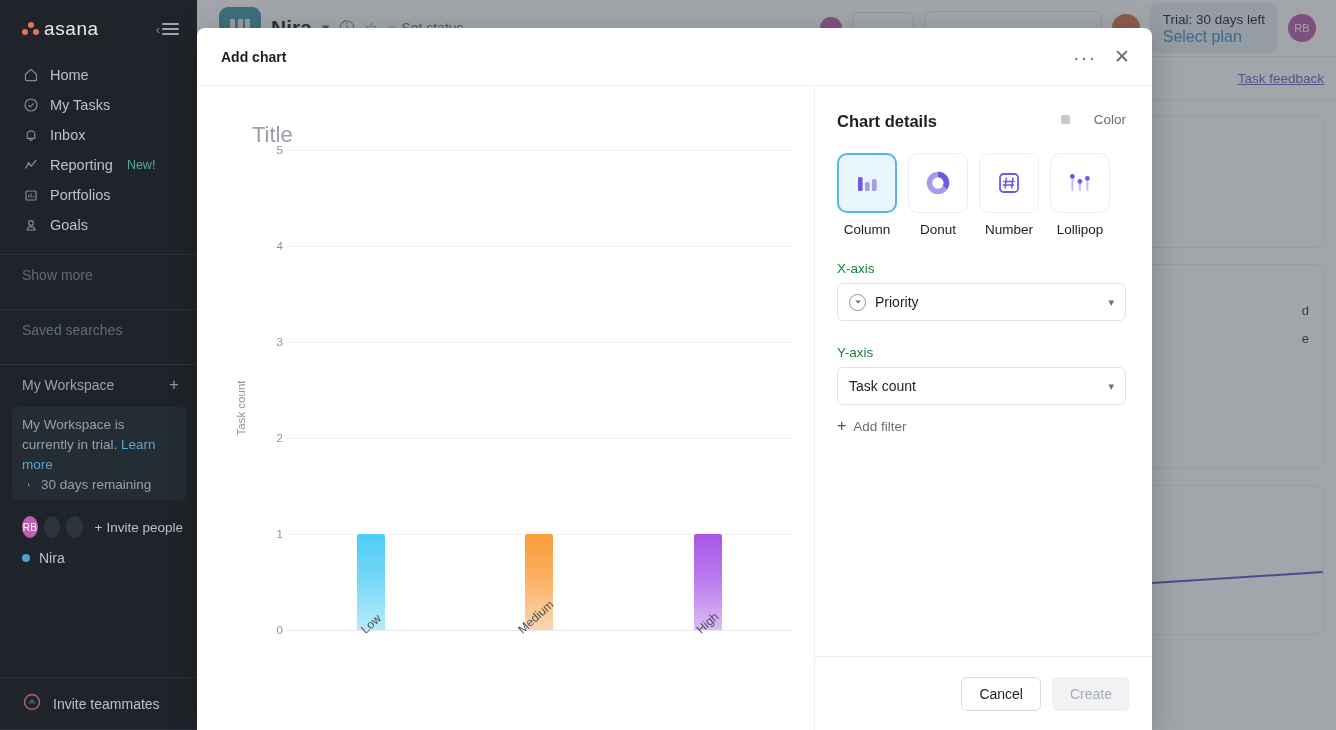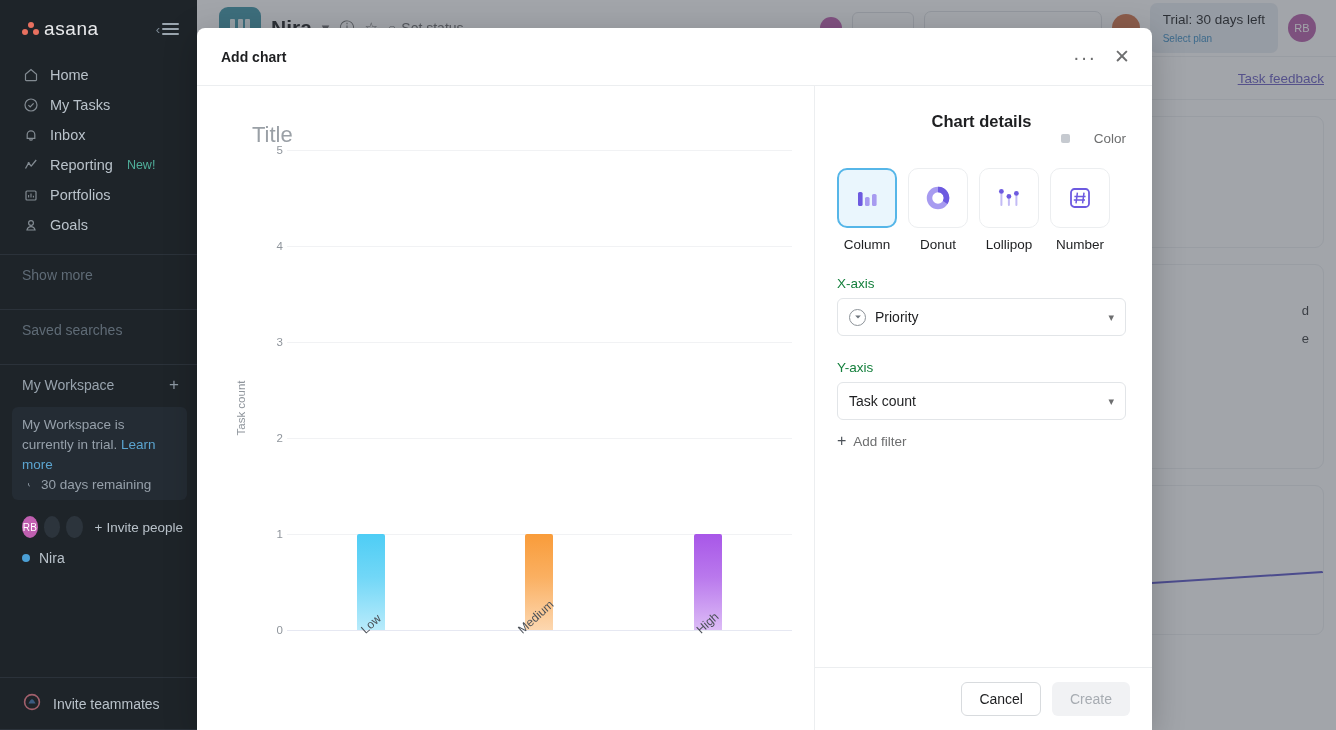--- a/index.html
+++ b/index.html
@@ -82,21 +82,21 @@
   .tb-ico { color: #6d6e6f; font-size: 15px; }
   .set-status { font-size: 14px; color: #6d6e6f; display: flex; align-items: center; gap: 5px; }
   .tb-right { margin-left: auto; display: flex; align-items: center; gap: 10px; }
   .pill { height: 32px; border: 1px solid #e0e3e6; border-radius: 6px; width: 62px; }
   .search-pill { height: 34px; border: 1px solid #e0e3e6; border-radius: 7px; width: 178px; }
   .av-dot { width: 22px; height: 22px; border-radius: 50%; background: #c05fb0; }
   .av-orange { width: 28px; height: 28px; border-radius: 50%; background: #d4744a; }
 
   .trial-card { background: #e9eef3; border-radius: 7px; padding: 7px 13px; }
   .trial-card .t1 { font-size: 13.5px; color: #1e1f21; }
-  .trial-card .t2 { font-size: 10px; color: #3d8ec5; margin-top: 1px; }
+  .trial-card .t2 { font-size: 16px; color: #3d8ec5; margin-top: 1px; }
   .av-rb-top { width: 28px; height: 28px; border-radius: 50%; background: #b85fab; color: #fff;
                display: flex; align-items: center; justify-content: center; font-size: 11px; }
 
   .subbar { height: 44px; border-top: 1px solid #edeff1; border-bottom: 1px solid #edeff1;
             display: flex; align-items: center; justify-content: flex-end; padding: 0 12px; }
   .send-feedback { font-size: 13.5px; color: #6b5fc4; text-decoration: underline; }
 
   .cards-area { padding: 16px 12px; display: flex; flex-direction: column; gap: 16px; }
   .bg-card { border: 1px solid #edeff1; border-radius: 9px; background: #fff; position: relative; overflow: hidden; }
   .bg-card.c1 { height: 132px; }
@@ -150,21 +150,21 @@
   .xlabel {
     position: absolute; top: 8px; left: 50%;
     font-size: 12px; color: #4b5158; white-space: nowrap;
     transform: translateX(-58%) rotate(-42deg); transform-origin: left top;
   }
   .xlabels { position: absolute; left: 90px; right: 22px; bottom: 72px; height: 40px; }
 
   
   .details { flex: 1; display: flex; flex-direction: column; min-width: 0; }
   .details-inner { flex: 1; padding: 26px 26px 0 22px; overflow: hidden; }
-  .details-head { display: flex; align-items: center; flex-direction: column; }
+  .details-head { display: flex; align-items: flex-start; }
   .details-title { font-size: 16.5px; font-weight: 700; color: #1e1f21; }
   .color-ctl { margin-left: auto; display: flex; align-items: center; gap: 24px; font-size: 13.5px; color: #6d6e6f; }
   .color-sw { width: 9px; height: 9px; border-radius: 2px; background: #c6cad0; }
 
   .types { display: flex; gap: 11px; margin-top: 22px; }
   .type { width: 60px; text-align: center; cursor: pointer; }
   .type-box {
     width: 60px; height: 60px; border-radius: 10px; border: 1px solid #eceef0;
     display: flex; align-items: center; justify-content: center; background: #fff;
   }
@@ -182,21 +182,21 @@
     width: 17px; height: 17px; border-radius: 50%; border: 1.4px solid #8d9399;
     display: flex; align-items: center; justify-content: center; flex-shrink: 0;
   }
 
   .filters-title { font-size: 16.5px; font-weight: 700; color: #1e1f21; margin-top: 30px; }
   .add-filter { display: flex; align-items: center; gap: 7px; margin-top: 12px;
                 font-size: 13.5px; color: #6d6e6f; cursor: pointer; }
   .add-filter .pl { font-size: 16px; color: #4b5158; }
 
   .modal-foot {
-    height: 63px; border-top: 1px solid #eceef0; display: flex;
+    height: 74px; border-top: 1px solid #eceef0; display: flex;
     align-items: center; justify-content: flex-end; gap: 11px; padding: 0 22px; flex-shrink: 0;
   }
   .btn { height: 34px; padding: 0 17px; border-radius: 6px; font-size: 14px; cursor: pointer;
          display: flex; align-items: center; border: 1px solid transparent; background: #fff; }
   .btn-cancel { border-color: #d8dbde; color: #1e1f21; }
   .btn-create { background: #f1f2f4; color: #a7acb2; }
 </style>
 </head>
 <body>
 
@@ -458,38 +458,38 @@
               <svg width="28" height="28" viewBox="0 0 28 28">
                   <circle cx="14" cy="14" r="8.5" fill="none" stroke="#a79bf0" stroke-width="5.5"></circle>
                   <path d="M14 5.5a8.5 8.5 0 0 1 7.2 13" fill="none" stroke="#6d5ae0" stroke-width="5.5"></path>
                 </svg>
             </div>
             <div class="type-label">Donut</div>
           </div>
           <div class="type">
             <div class="type-box">
               <svg width="28" height="28" viewBox="0 0 28 28">
+                  <rect x="5" y="5" width="18" height="18" rx="3.5" fill="none" stroke="#6d5ae0" stroke-width="1.8"></rect>
+                  <path d="M11.4 8.6 10 19.4M18 8.6 16.6 19.4M8.4 12.4h11.2M7.8 16h11.2" stroke="#6d5ae0" stroke-width="1.5"></path>
+                </svg>
+            </div>
+            <div class="type-label">Number</div>
+          </div>
+          <div class="type">
+            <div class="type-box">
+              <svg width="28" height="28" viewBox="0 0 28 28">
                 <rect x="5.4" y="9" width="2" height="13" rx="1" fill="#c3bbf5"></rect>
                   <circle cx="6.4" cy="7.4" r="2.4" fill="#6d5ae0"></circle>
                 <rect x="12.9" y="14" width="2" height="8" rx="1" fill="#c3bbf5"></rect>
                   <circle cx="13.9" cy="12.4" r="2.4" fill="#6d5ae0"></circle>
                 <rect x="20.4" y="11" width="2" height="11" rx="1" fill="#c3bbf5"></rect>
                   <circle cx="21.4" cy="9.4" r="2.4" fill="#6d5ae0"></circle>
               </svg>
             </div>
             <div class="type-label">Lollipop</div>
-          </div>
-          <div class="type">
-            <div class="type-box">
-              <svg width="28" height="28" viewBox="0 0 28 28">
-                  <rect x="5" y="5" width="18" height="18" rx="3.5" fill="none" stroke="#6d5ae0" stroke-width="1.8"></rect>
-                  <path d="M11.4 8.6 10 19.4M18 8.6 16.6 19.4M8.4 12.4h11.2M7.8 16h11.2" stroke="#6d5ae0" stroke-width="1.5"></path>
-                </svg>
-            </div>
-            <div class="type-label">Number</div>
           </div>
         </div>
 
         <div class="field-label">X-axis</div>
         <div class="select">
           <span class="field-ico">
             <svg width="8" height="8" viewBox="0 0 10 10">
                 <path d="M1.4 3.2 5 7 8.6 3.2z" fill="#6e757c"></path>
               </svg>
           </span>

